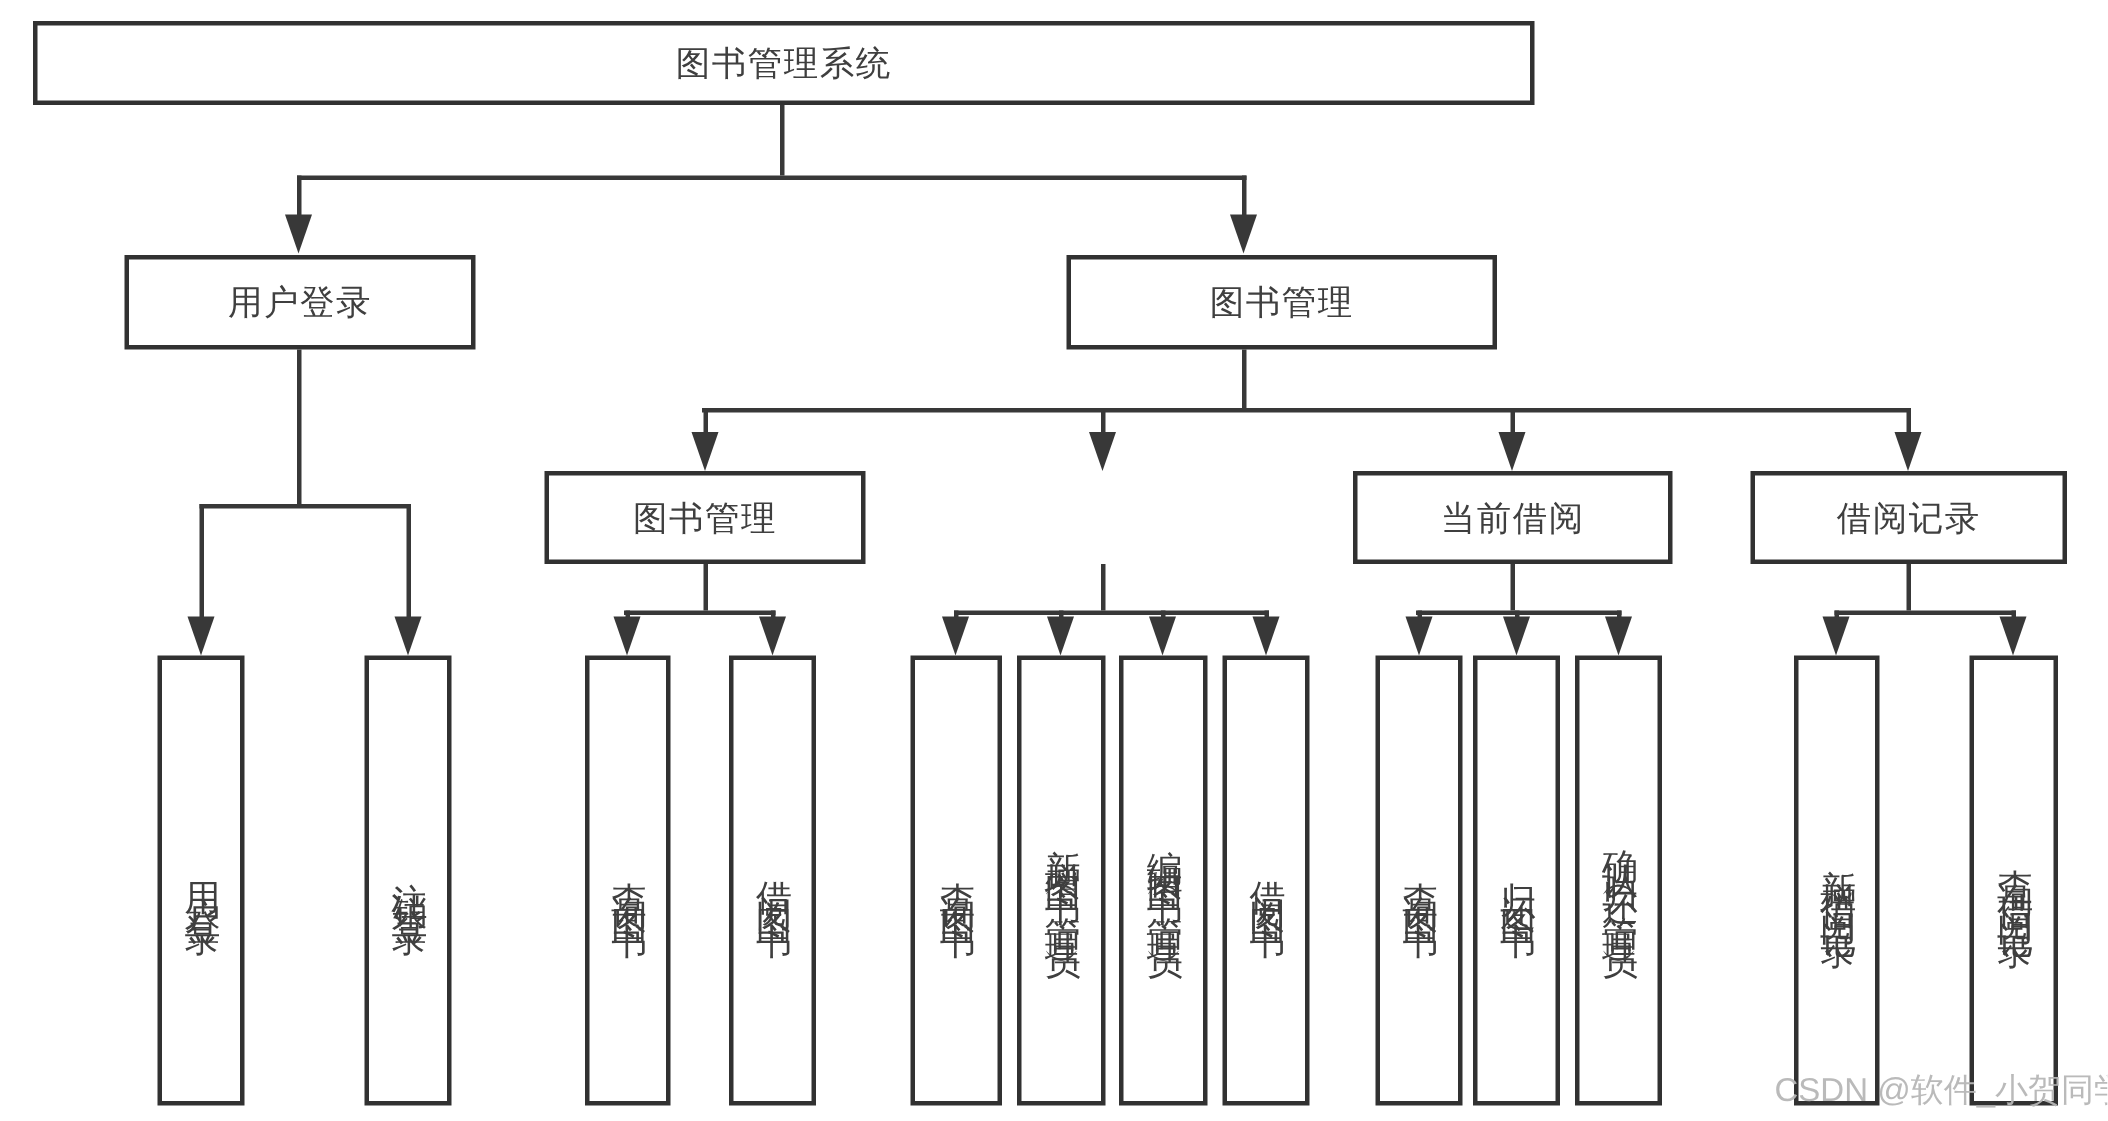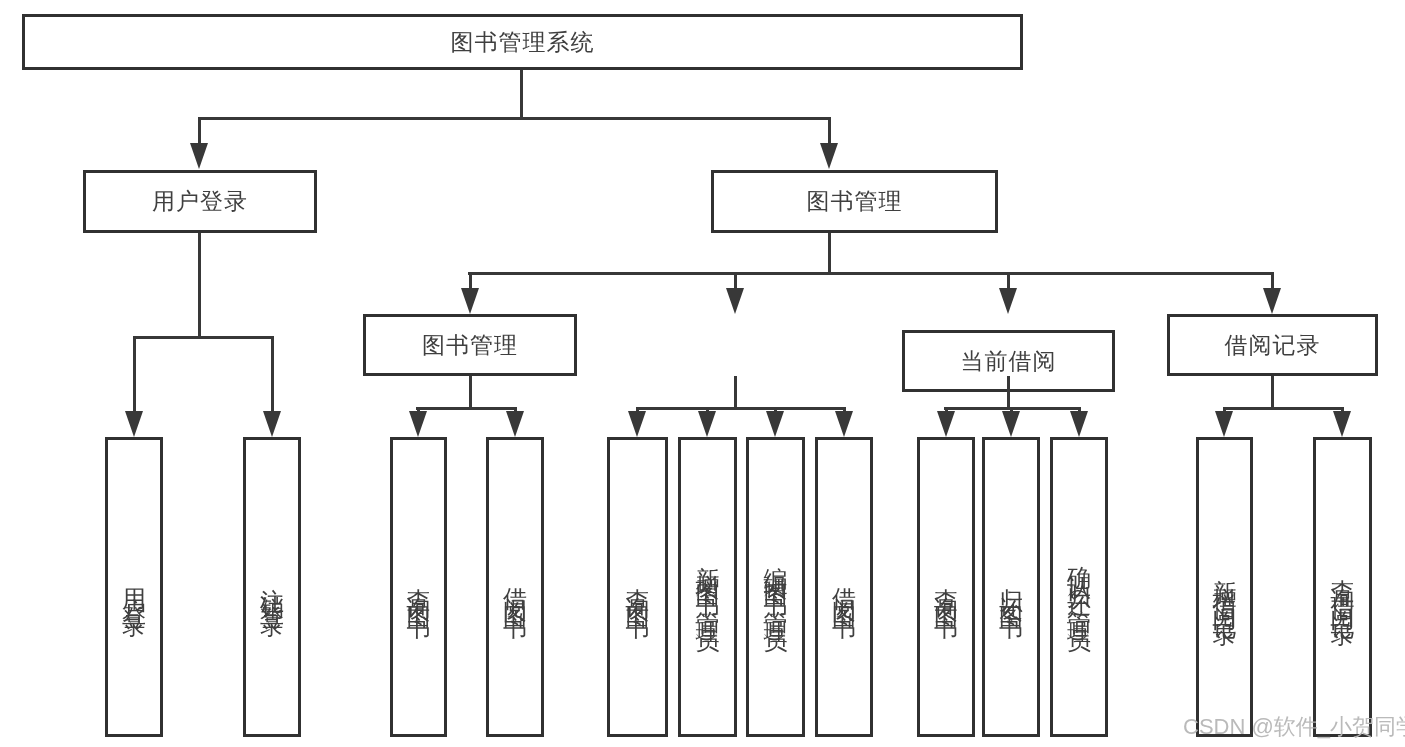--- a/index.html
+++ b/index.html
@@ -43,21 +43,21 @@
 
   <div class="box" style="left:711px;top:170px;width:287px;height:63px;font-family:Liberation Serif, serif;">
     <span class="lbl">图书管理</span>
   </div>
 
   <div class="box" style="left:363px;top:314px;width:214px;height:62px;">
     <span class="lbl">图书管理</span>
   </div>
 
 
-  <div class="box" style="left:902px;top:314px;width:213px;height:62px;margin-top:16px;">
+  <div class="box" style="left:902px;top:314px;width:213px;height:62px;">
     <span class="lbl">当前借阅</span>
   </div>
 
   <div class="box" style="left:1167px;top:314px;width:211px;height:62px;">
     <span class="lbl">借阅记录</span>
   </div>
 
   <div class="leaf" style="left:105px;width:58px;">
     <span class="vtext">用户登录</span>
   </div>

